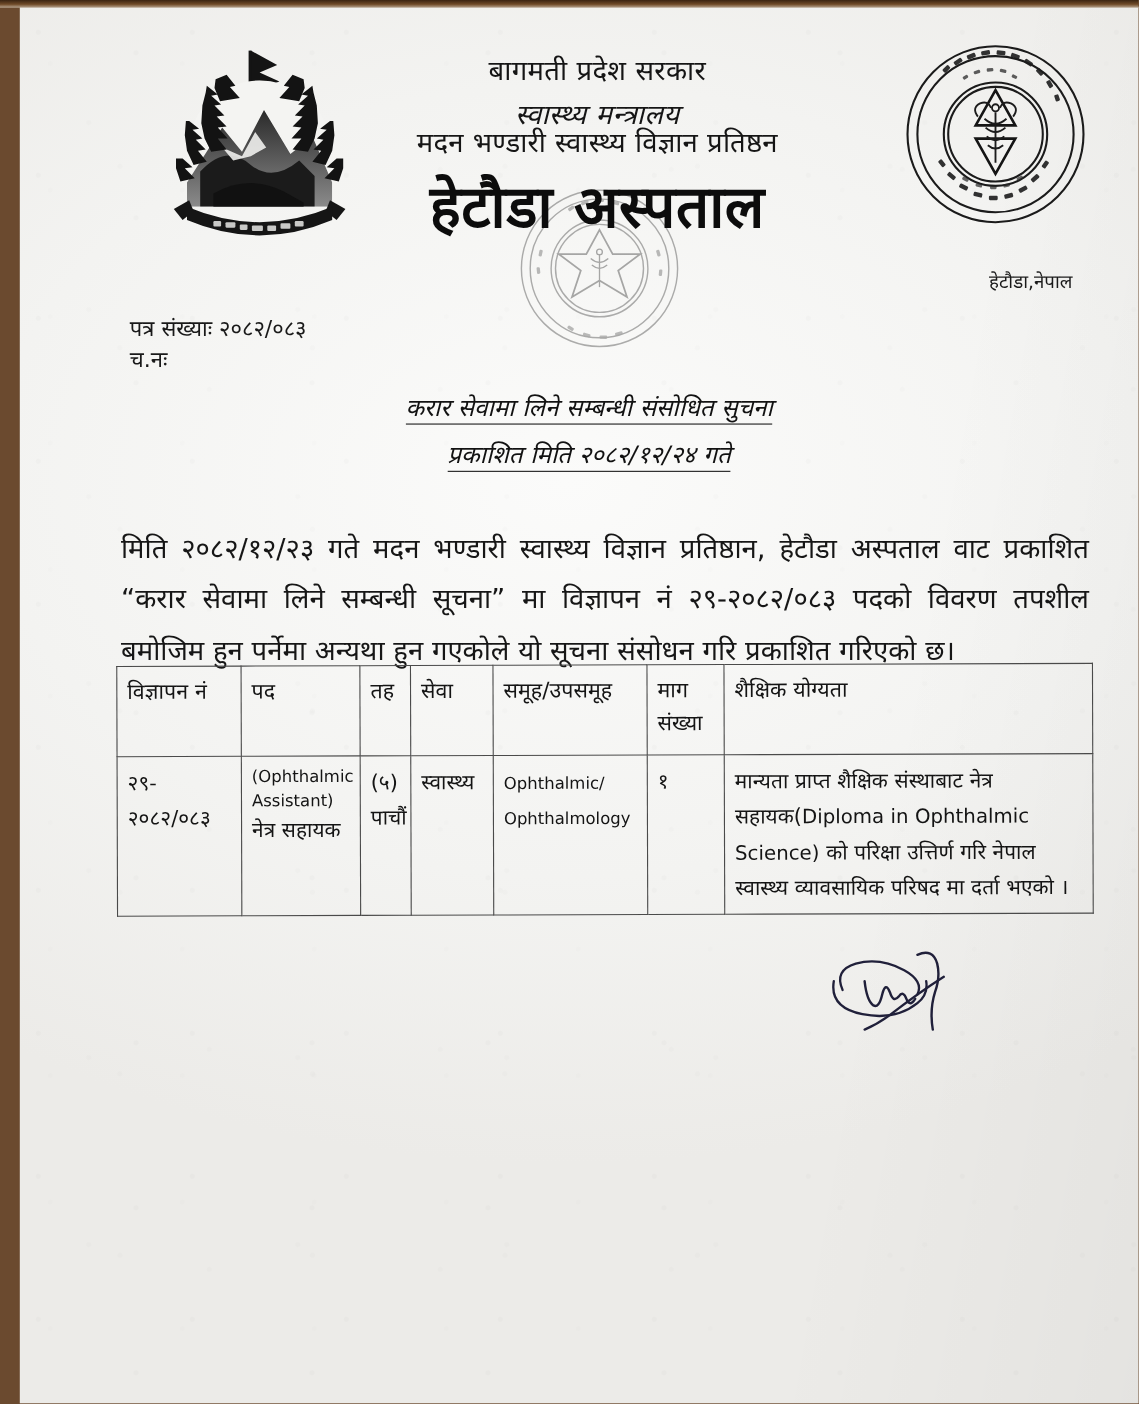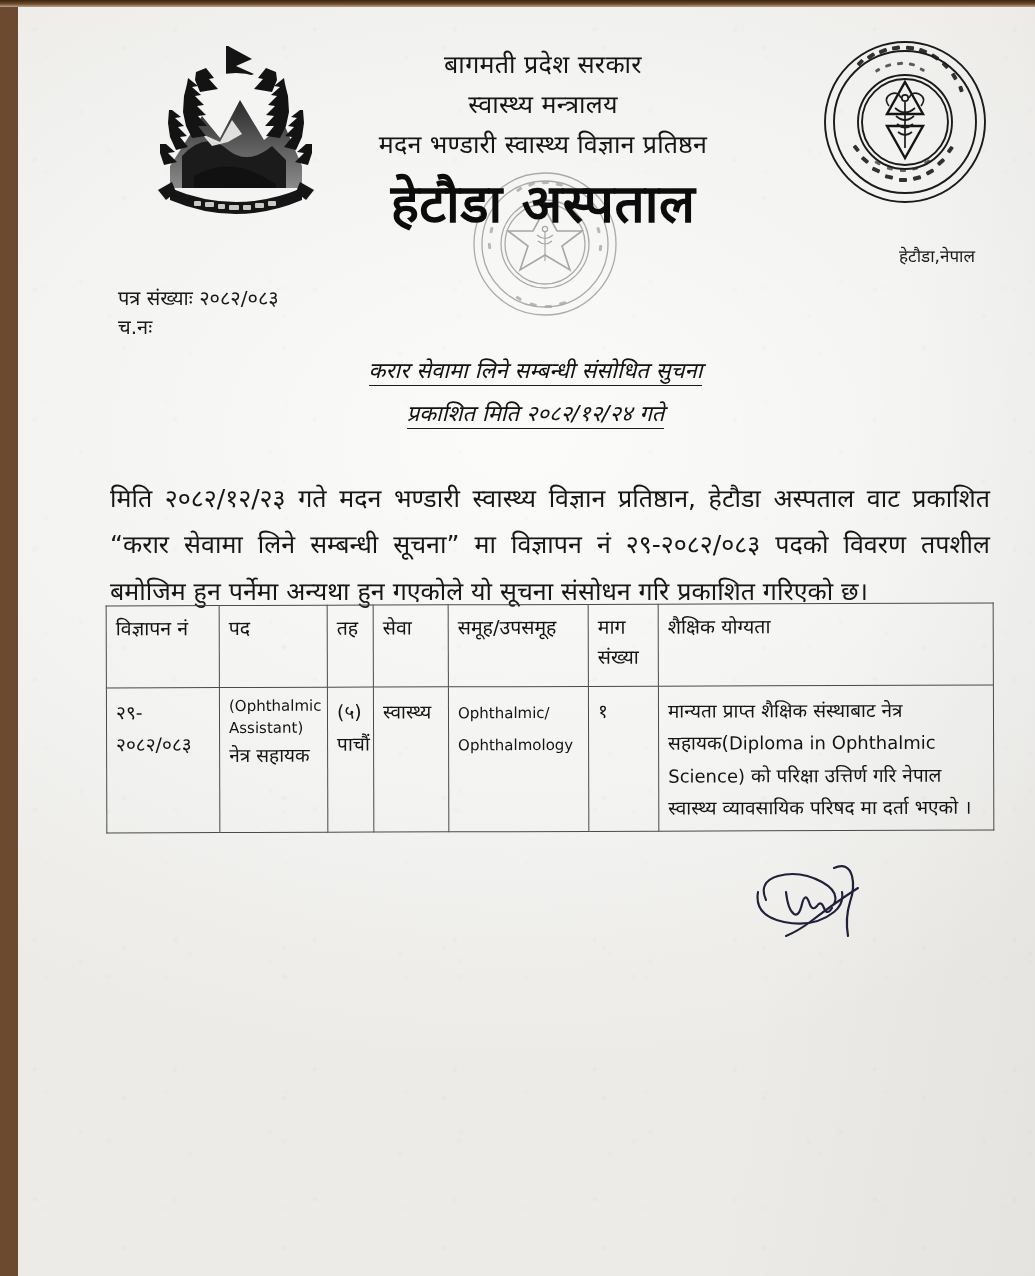--- a/index.html
+++ b/index.html
@@ -86,21 +86,21 @@
     width: 470px;
     text-align: center;
     line-height: 1.0;
   }
   .h-line1, .h-line2, .h-line3 {
     font-family: "DejaVu Sans", sans-serif;
     color: #151515;
     white-space: nowrap;
   }
   .h-line1 { font-size: 25px; margin-bottom: 15px; letter-spacing: .3px; }
-  .h-line2 { font-size: 25px; margin-bottom: 15px; letter-spacing: .3px; }
+  .h-line2 { font-size: 25px; letter-spacing: .3px; font-style: italic; }
   .h-line3 { font-size: 25px; margin-bottom: 20px; letter-spacing: .2px; }
   .h-hospital {
     font-size: 53px;
     font-weight: 700;
     color: #0c0c0c;
     letter-spacing: .5px;
     position: relative;
     z-index: 3;
   }
 

